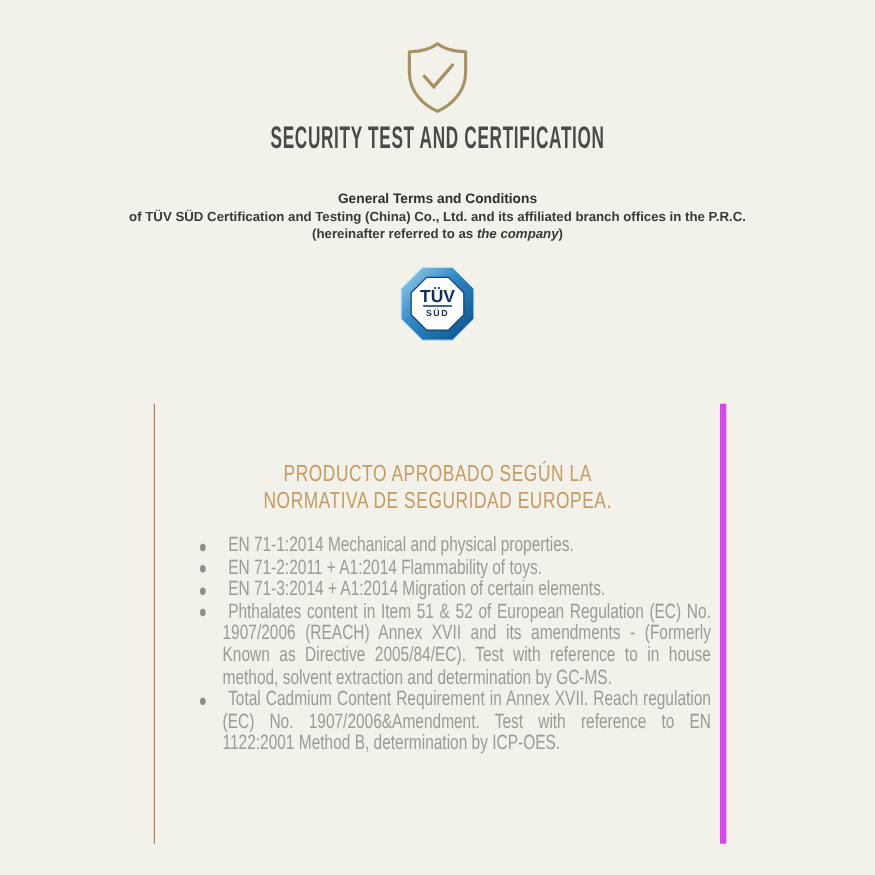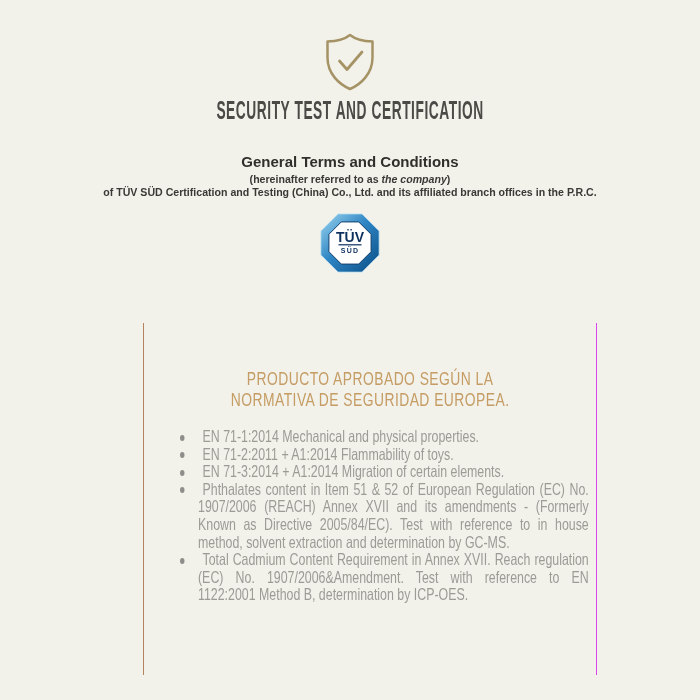--- a/index.html
+++ b/index.html
@@ -18,35 +18,34 @@
     width:1273px;transform:scaleX(0.55);transform-origin:0 0;
     text-align:center;
     font-size:25px;font-weight:bold;color:#4b4a47;
     letter-spacing:1px;white-space:nowrap;
   }
   .terms{
     position:absolute;top:153px;left:0;width:700px;
     text-align:center;color:#34332f;
   }
   .terms-heading{
-    font-size:15px;font-weight:bold;margin:0 0 3px 0;color:#302f2b;
+    font-size:11px;font-weight:bold;margin:0 0 3px 0;color:#302f2b;
   }
   .terms-line{
     font-size:10.6px;font-weight:bold;line-height:12.6px;color:#3a3935;
   }
   .terms-line em{font-style:italic;}
   .logo-wrap{
     position:absolute;top:211px;left:50%;transform:translateX(-50%);
   }
   .panel{
     position:absolute;top:323px;left:123px;
     width:452px;height:352px;
     border-left:1px solid #b4835f;
-    border-right:1px solid #d946ef;
-    margin-left:20px;
+    border-right:5px solid #d946ef;
   }
   .squeeze{
     width:603px;transform:scaleX(0.75);transform-origin:0 0;
   }
   .approval-heading{
     margin:45px 0 0 0;
     text-align:center;
     font-size:18.5px;line-height:21px;
     color:#c59c63;letter-spacing:0.6px;
     font-weight:normal;
@@ -80,22 +79,22 @@
     <svg width="62" height="60" viewBox="0 0 62 60" aria-hidden="true">
       <path d="M31 4 C35.5 7.6 44 10.2 53.5 10.4 L53.5 26.5 C53.5 42.8 41.8 53.4 31 58 C20.2 53.4 8.5 42.8 8.5 26.5 L8.5 10.4 C18 10.2 26.5 7.6 31 4 Z" fill="none" stroke="#a59365" stroke-width="2.5" stroke-linejoin="round"></path>
       <path d="M20.5 30 L28 38.5 L43 21" fill="none" stroke="#a59365" stroke-width="2.7" stroke-linecap="round" stroke-linejoin="round"></path>
     </svg>
   </div>
 
   <h1 class="page-title">SECURITY TEST AND CERTIFICATION</h1>
 
   <div class="terms">
     <div class="terms-heading">General Terms and Conditions</div>
+    <div class="terms-line">of TÜV SÜD Certification and Testing (China) Co., Ltd. and its affiliated branch offices in the P.R.C.</div>
     <div class="terms-line"><span>(hereinafter referred to as </span><em>the company</em><span>)</span></div>
-    <div class="terms-line">of TÜV SÜD Certification and Testing (China) Co., Ltd. and its affiliated branch offices in the P.R.C.</div>
   </div>
 
   <div class="logo-wrap">
     <svg width="64" height="64" viewBox="0 0 64 64" aria-hidden="true">
       <defs>
         <linearGradient id="rim" x1="0%" y1="0%" x2="100%" y2="100%">
           <stop offset="0%" stop-color="#9fd6f0"></stop>
           <stop offset="45%" stop-color="#2e86c4"></stop>
           <stop offset="100%" stop-color="#0a4d86"></stop>
         </linearGradient>

